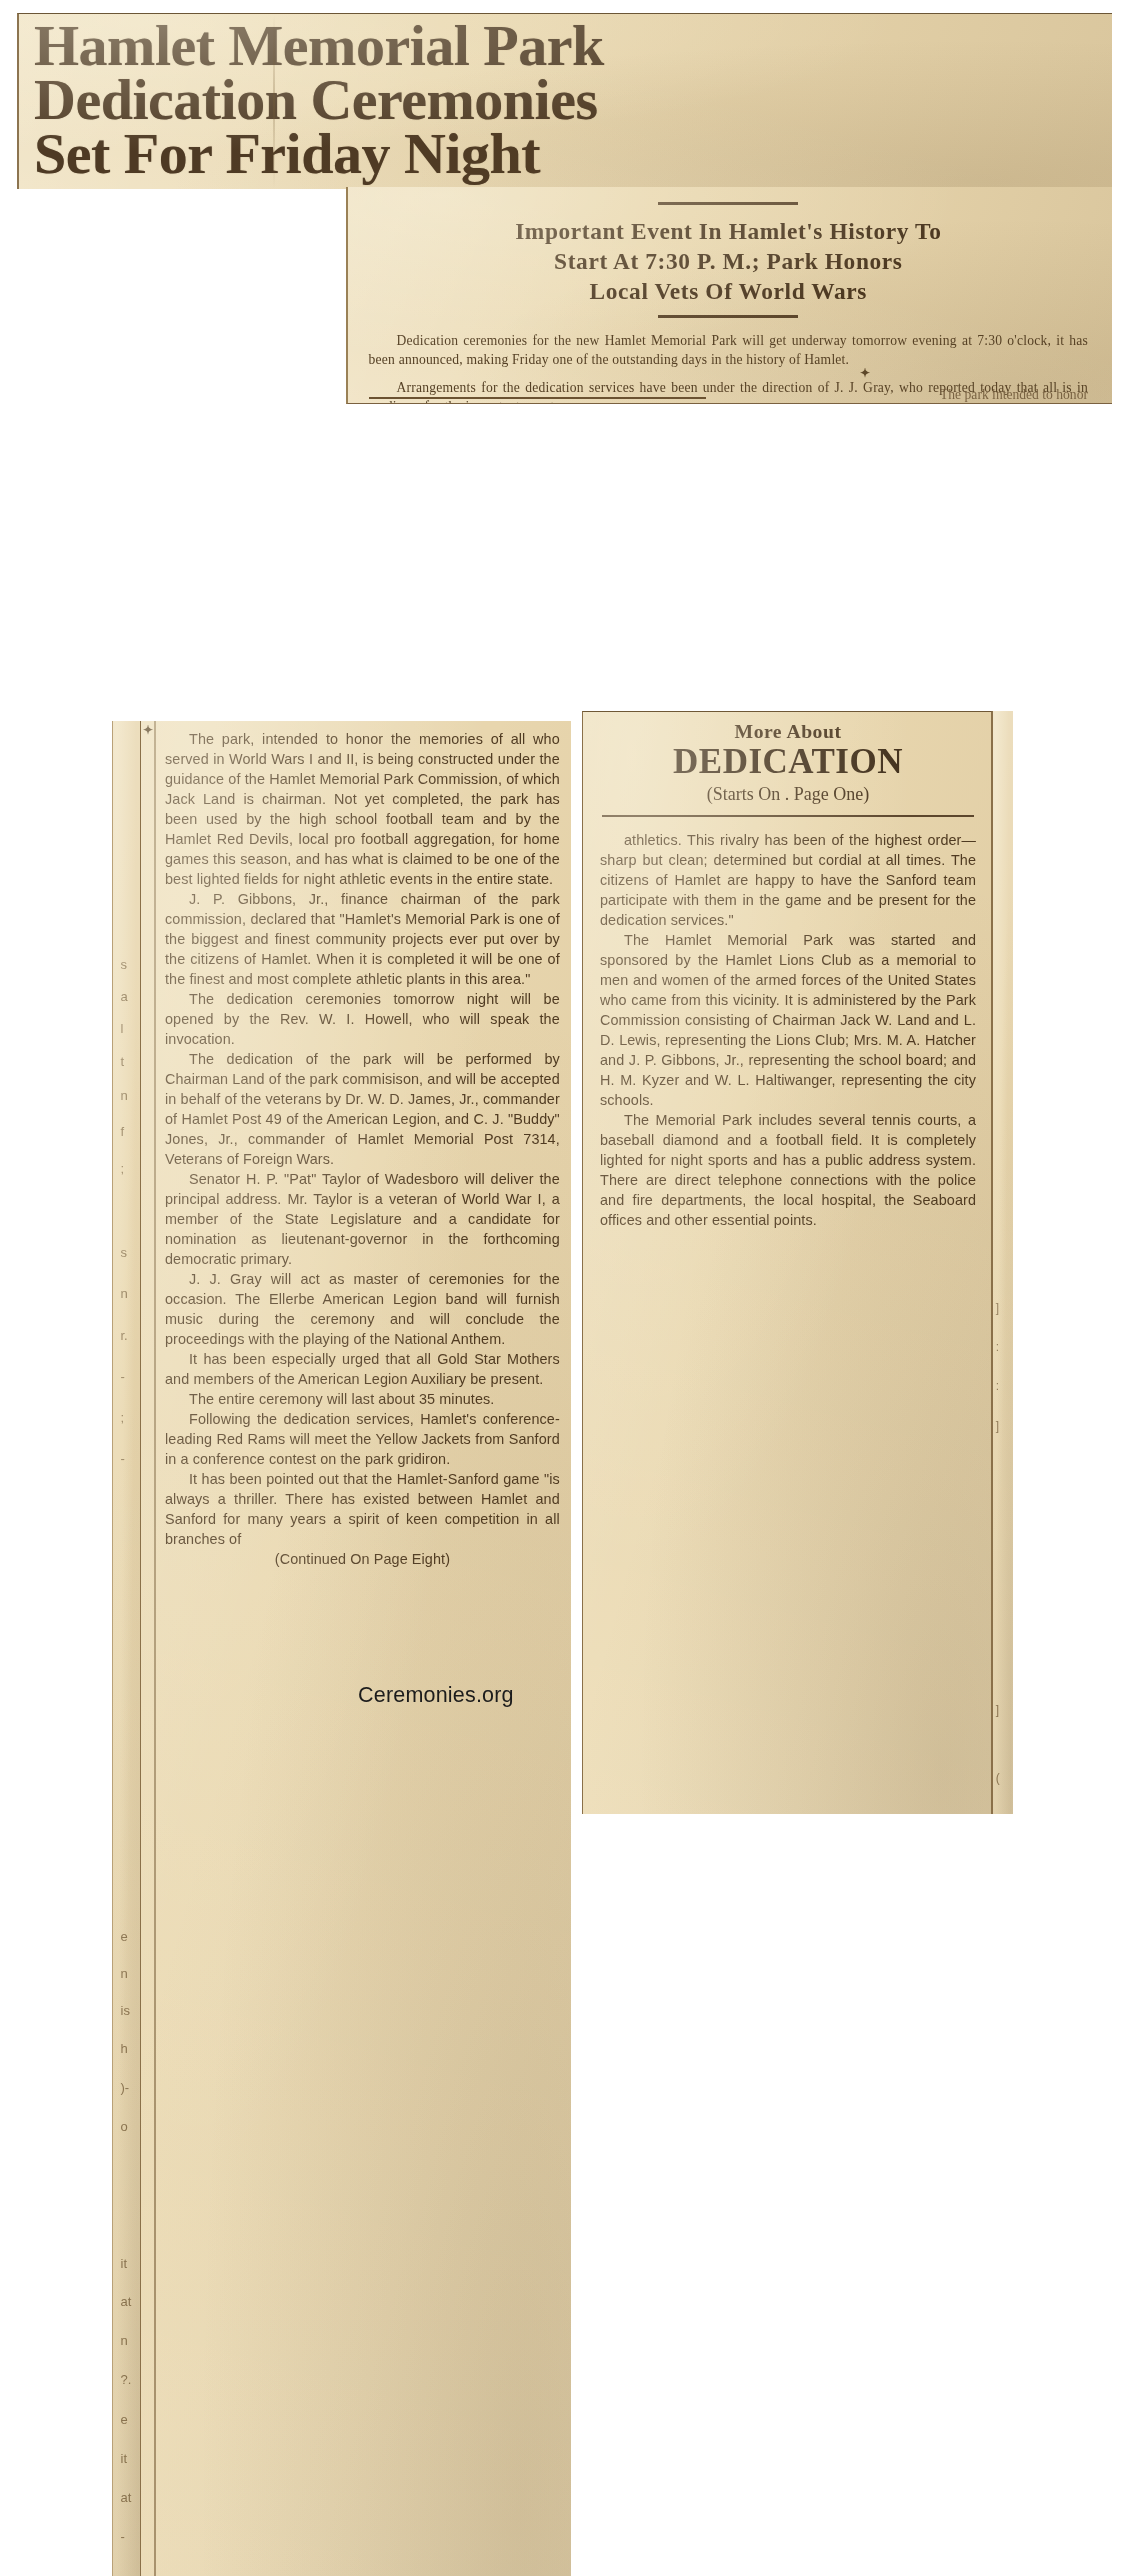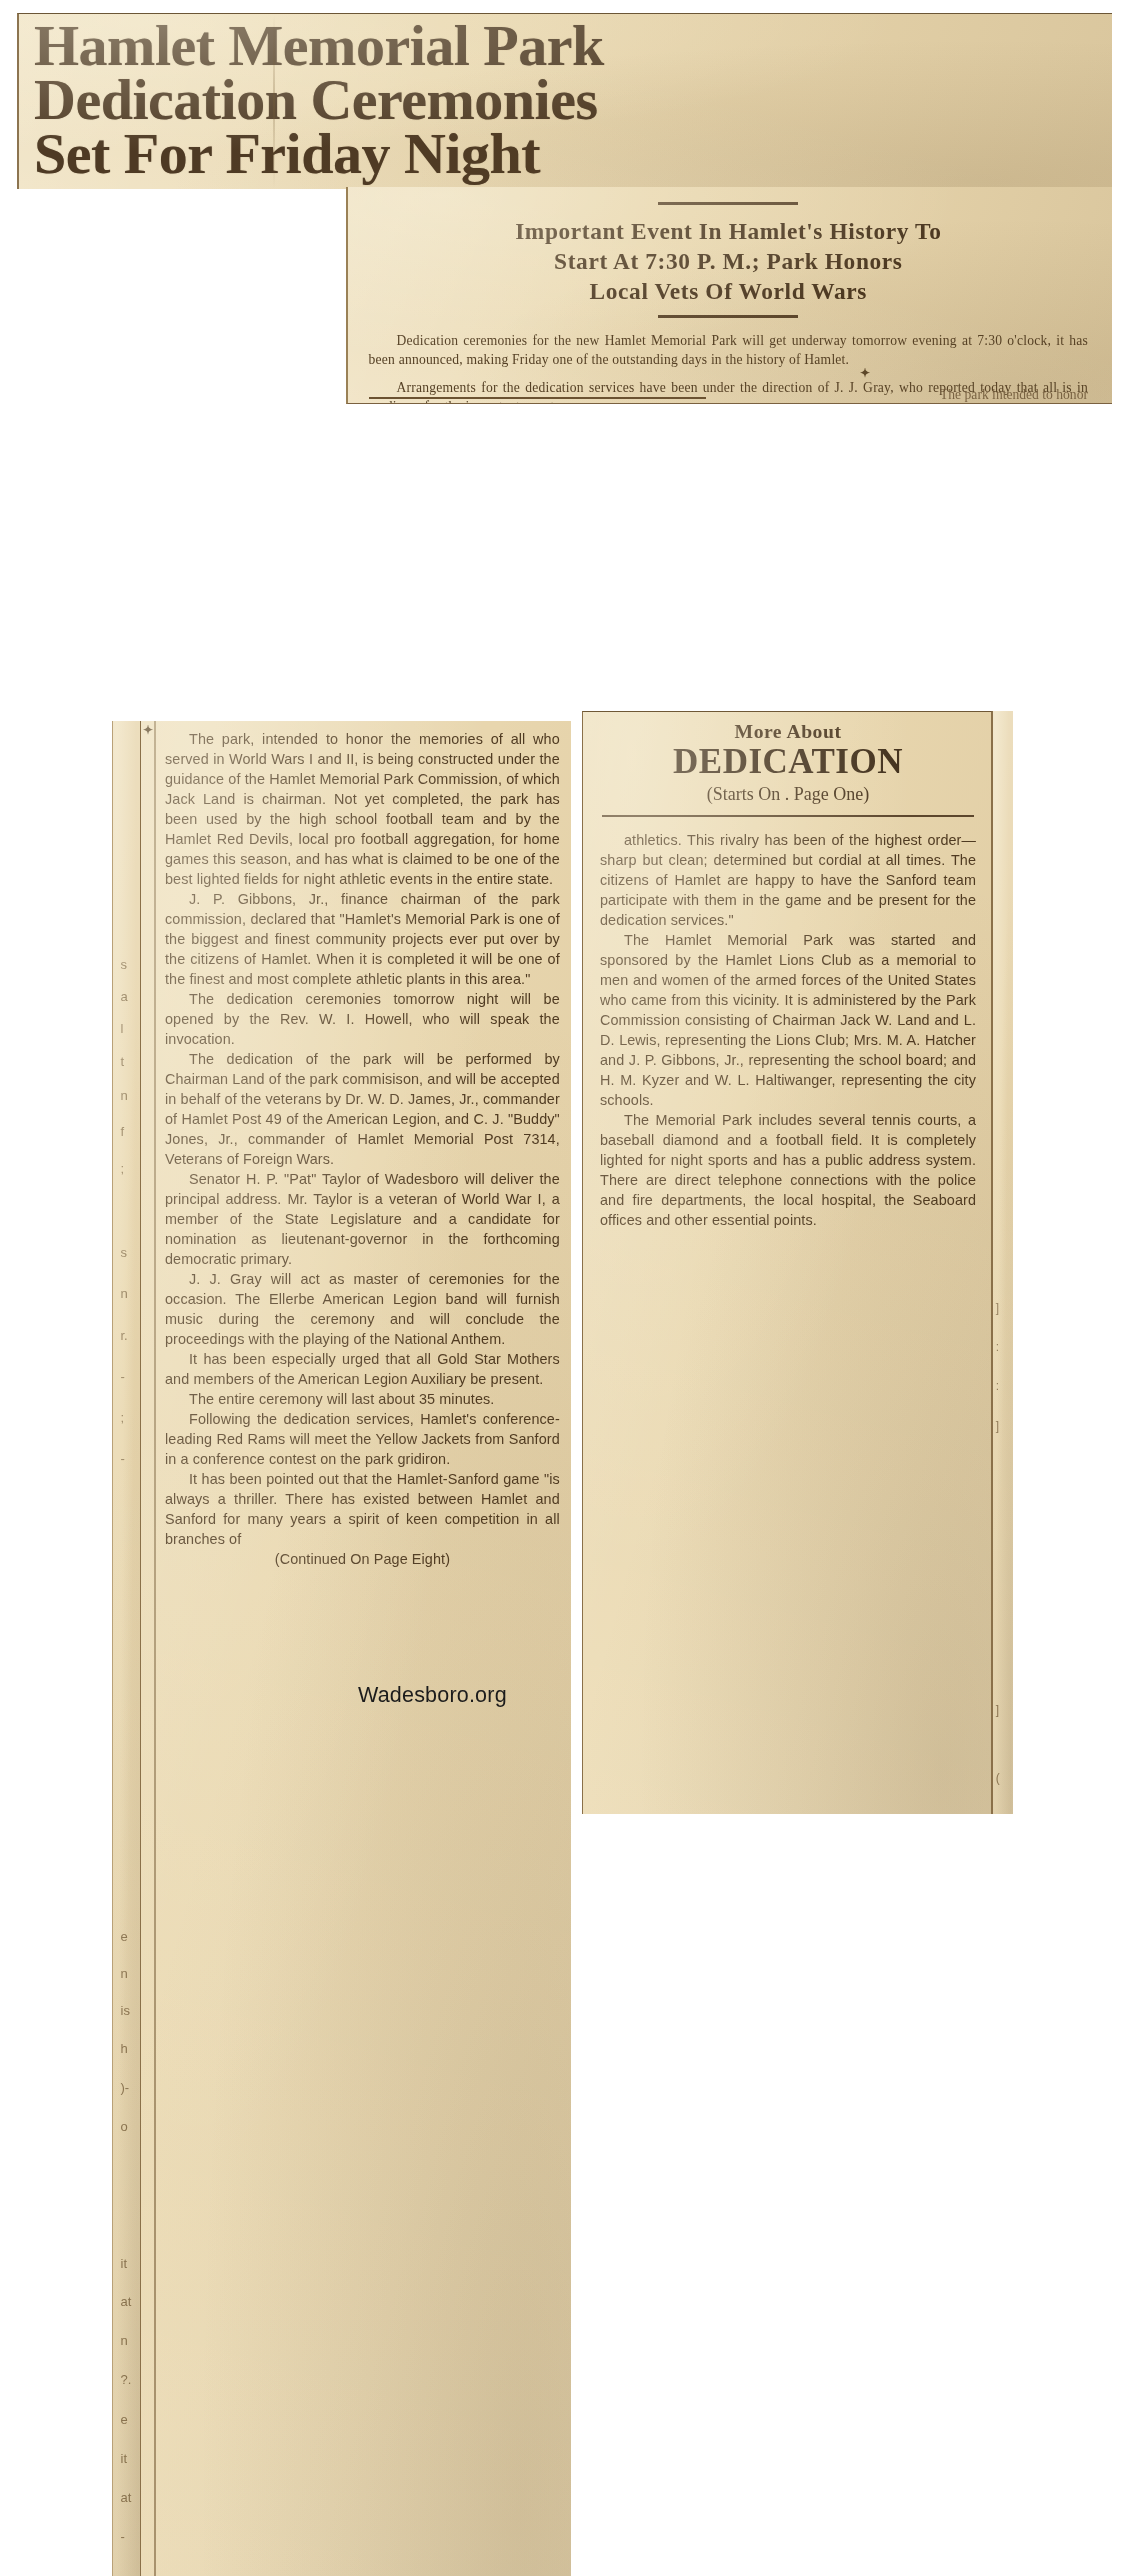--- a/index.html
+++ b/index.html
@@ -316,14 +316,14 @@
 
 <div class="paper" id="rightsliver">
   <span class="scrap" style="top:590px;">]</span>
   <span class="scrap" style="top:629px;">:</span>
   <span class="scrap" style="top:668px;">:</span>
   <span class="scrap" style="top:708px;">]</span>
   <span class="scrap" style="top:992px;">]</span>
   <span class="scrap" style="top:1060px;">(</span>
 </div>
 
-<div id="watermark">Wadesboro.org</div>
+<div id="watermark">Ceremonies.org</div>
 
 
 </body></html>

